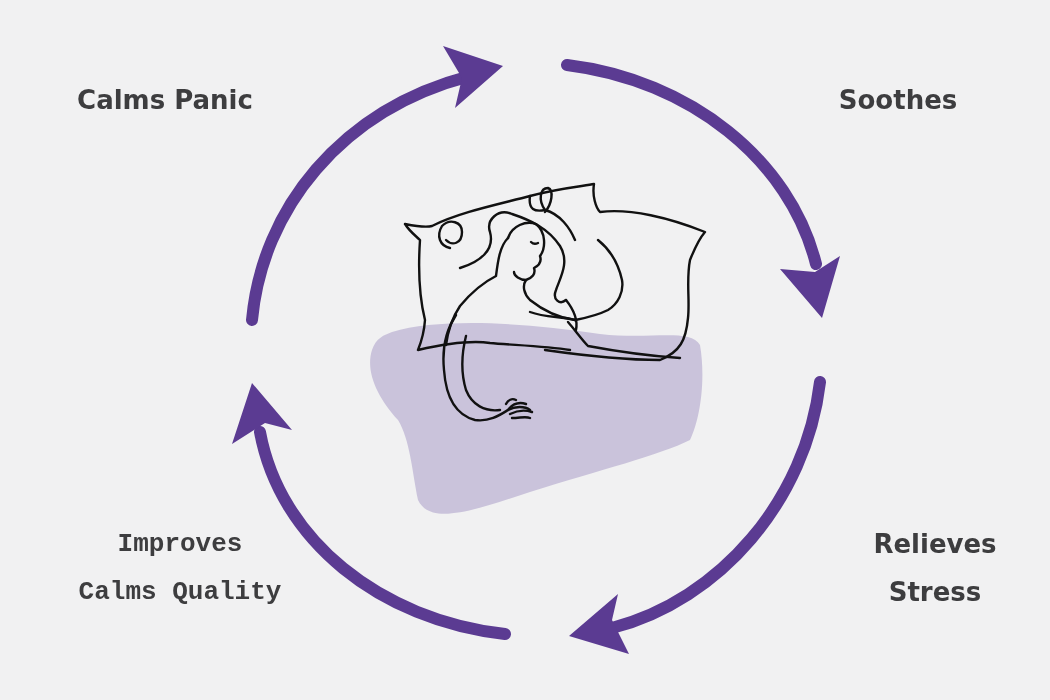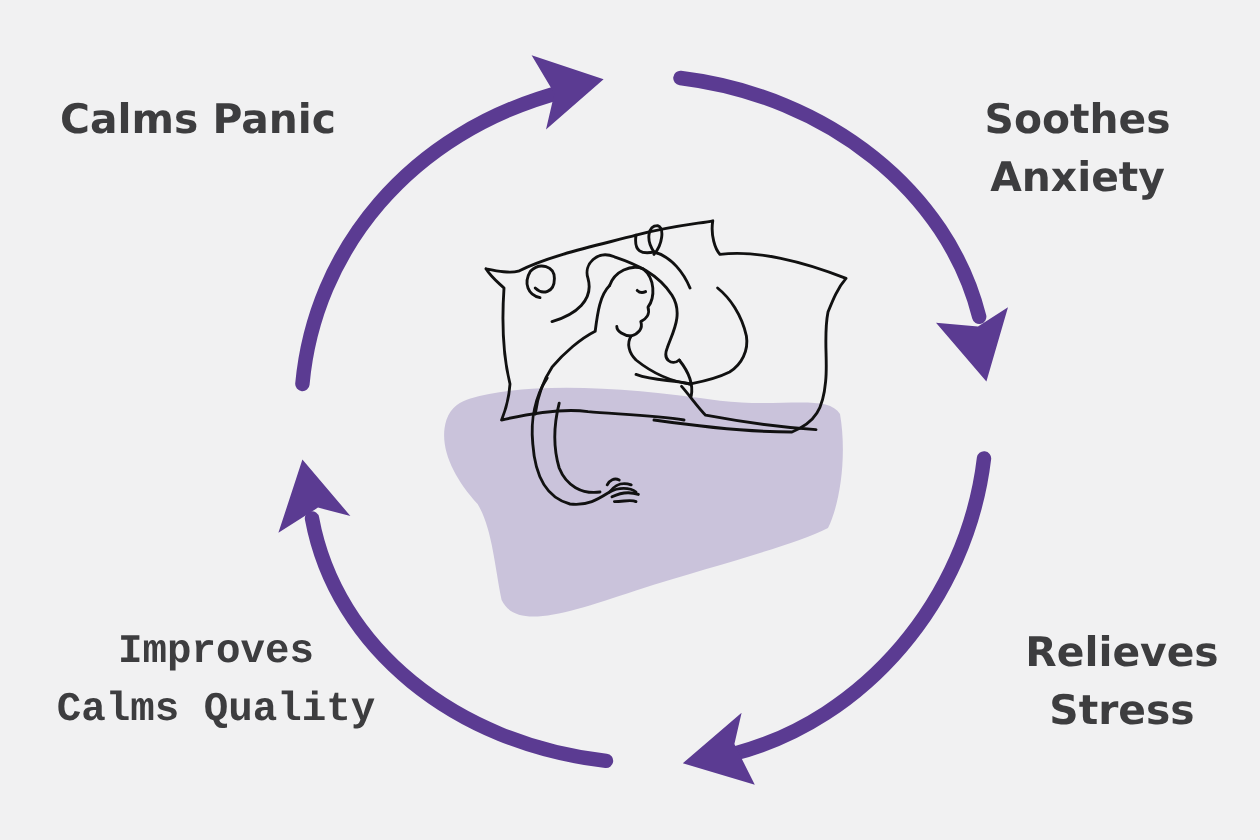--- a/index.html
+++ b/index.html
@@ -7,21 +7,21 @@
       width: 1050px; height: 700px;
       background: #f1f1f2;
       position: relative;
       overflow: hidden;
       font-family: "DejaVu Sans", "Liberation Sans", sans-serif;
     }
     .diagram-svg { position: absolute; left: 0; top: 0; width: 1050px; height: 700px; }
     .label {
       position: absolute;
       color: #3d3d3f;
-      font-size: 34px;
+      font-size: 26px;
       font-weight: bold;
       line-height: 48px;
       text-align: center;
       letter-spacing: 0px;
     }
     .label span { display: block; white-space: nowrap; }
     .label-tl { left: 40px;  top: 76px;  width: 250px; }
     .label-tr { left: 788px; top: 76px;  width: 220px; }
     .label-bl { left: 40px;  top: 520px; width: 280px; font-family: Liberation Mono, monospace; }
     .label-br { left: 830px; top: 520px; width: 210px; }
@@ -71,21 +71,20 @@
     <path d="M569,636 L618,594 L612,620 L629,654 Z"></path>
     <path d="M252,383 L292,430 L265,423 L232,444 Z"></path>
   </g>
 </svg>
 
 <div class="label label-tl">
   <span>Calms Panic</span>
 </div>
 <div class="label label-tr">
   <span>Soothes</span>
-  <span>Anxiety</span>
 </div>
 <div class="label label-br">
   <span>Relieves</span>
   <span>Stress</span>
 </div>
 <div class="label label-bl">
   <span>Improves</span>
   <span>Calms Quality</span>
 </div>
 

